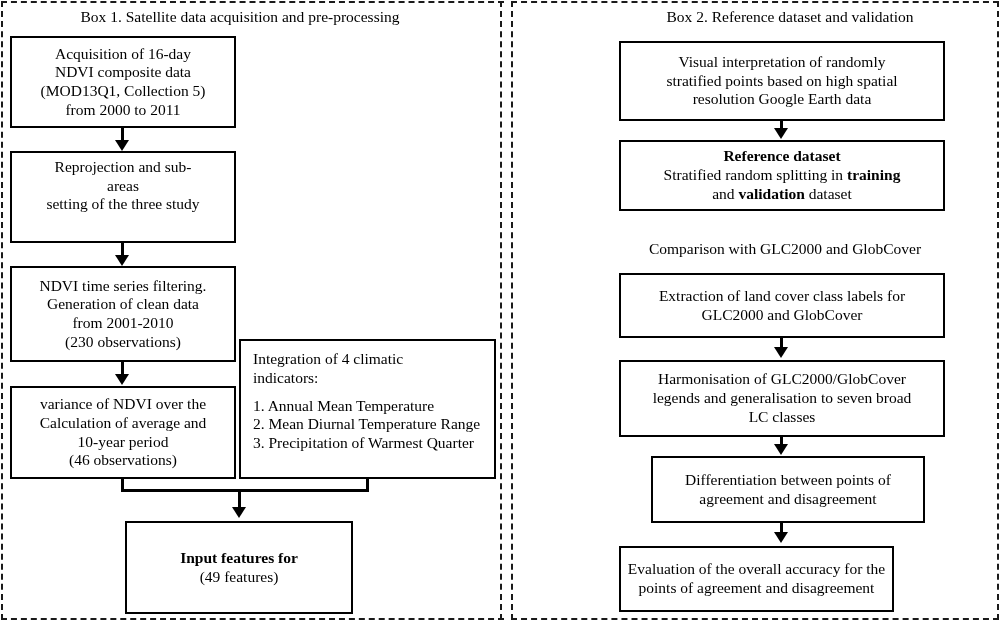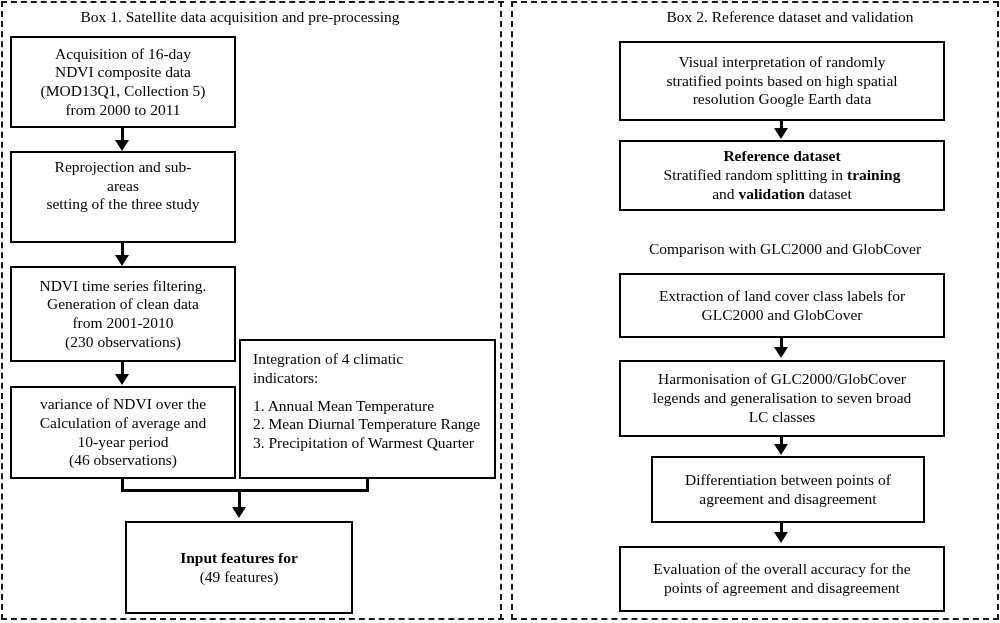--- a/index.html
+++ b/index.html
@@ -211,20 +211,20 @@
   <div class="node" style="left:619px; top:456px; width:274px; height:67px;margin-left:32px;">
     <div class="inner">
       <div>Differentiation between points of</div>
       <div>agreement and disagreement</div>
     </div>
   </div>
 
   <div class="vline" style="left:780px; top:523px; height:13px;"></div>
   <div class="arrowhead" style="left:774px; top:532px;"></div>
 
-  <div class="node" style="left:619px; top:546px; width:326px; height:66px;">
+  <div class="node" style="left:619px; top:546px; width:275px; height:66px;">
     <div class="inner">
       <div>Evaluation of the overall accuracy for the</div>
       <div>points of agreement and disagreement</div>
     </div>
   </div>
 
 </div>
 
 </body></html>

